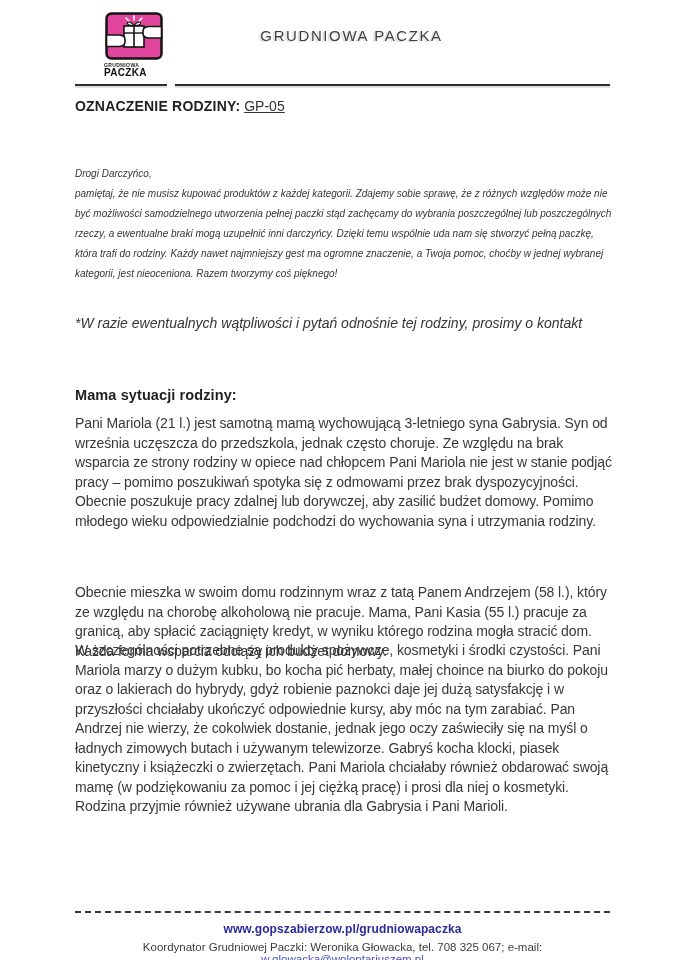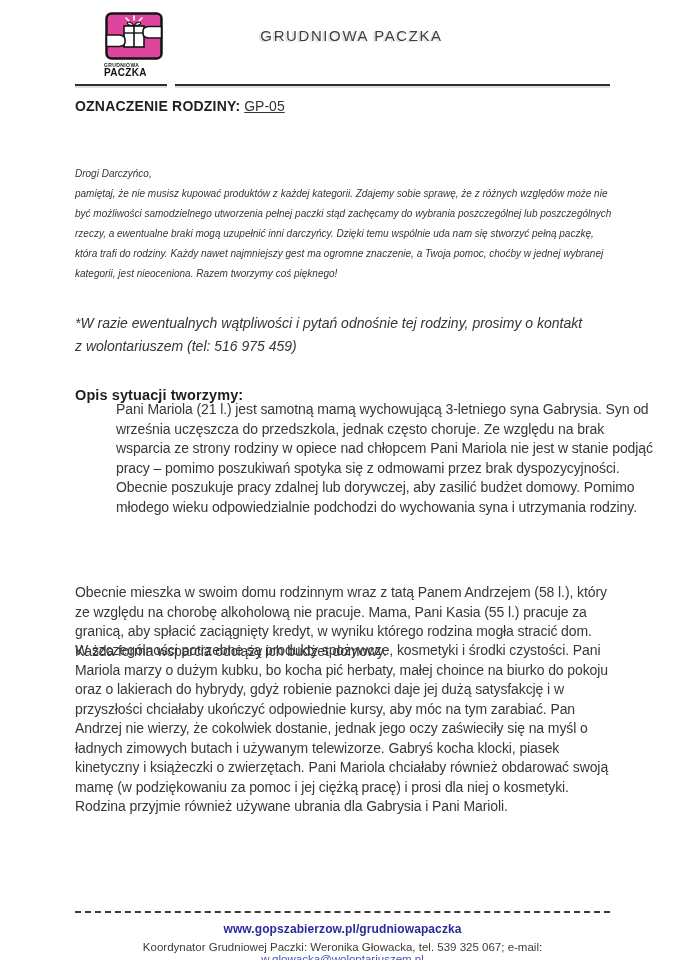--- a/index.html
+++ b/index.html
@@ -36,21 +36,21 @@
   .family{top:98px;font-size:14px;line-height:17px;}
   .fam-label{font-weight:bold;color:#1f1f1f;letter-spacing:.2px;}
   .fam-value{color:#333;text-decoration:underline;}
 
   .intro{top:164px;font-style:italic;font-size:10px;line-height:20px;color:#353535;}
   .note{top:312px;font-style:italic;font-size:14px;line-height:23px;color:#353535;}
 
   .desc-heading{top:387px;font-size:14.5px;font-weight:bold;color:#1f1f1f;letter-spacing:.1px;}
 
   .body-par{font-size:14px;line-height:19.5px;color:#383838;letter-spacing:-0.1px;}
-  .p1{top:400px;margin-left:41px;}
+  .p1{top:414px;}
   .p2{top:583px;}
   .p3{top:641px;}
 
   
   .footer{position:absolute;left:75px;right:76px;top:911px;text-align:center;}
   .dash-rule{height:0;border-top:2px dashed #3a3a3a;}
   .website{margin-top:9px;font-size:12px;font-weight:bold;letter-spacing:.1px;color:var(--website-link);text-decoration:none;display:inline-block;}
   .website-row{text-align:center;}
   .coord{margin-top:4px;font-size:11.5px;color:#3c3c3c;}
   .email{color:var(--email-link);text-decoration:underline;cursor:pointer;}
@@ -87,33 +87,32 @@
     <span class="fam-value">GP-05</span>
   </div>
 
   <div class="sec intro">
     <div>Drogi Darczyńco,</div>
     <div>pamiętaj, że nie musisz kupować produktów z każdej kategorii. Zdajemy sobie sprawę, że z różnych względów może nie być możliwości samodzielnego utworzenia pełnej paczki stąd zachęcamy do wybrania poszczególnej lub poszczególnych rzeczy, a ewentualne braki mogą uzupełnić inni darczyńcy. Dzięki temu wspólnie uda nam się stworzyć pełną paczkę, która trafi do rodziny. Każdy nawet najmniejszy gest ma ogromne znaczenie, a Twoja pomoc, choćby w jednej wybranej kategorii, jest nieoceniona. Razem tworzymy coś pięknego!</div>
   </div>
 
   <div class="sec note">
     <div>*W razie ewentualnych wątpliwości i pytań odnośnie tej rodziny, prosimy o kontakt</div>
-    <div>z wolontariuszem (tel: 516 975 459)</div>
   </div>
 
-  <h2 class="sec desc-heading">Opis sytuacji tworzymy:</h2>
+  <h2 class="sec desc-heading">Mama sytuacji rodziny:</h2>
 
   <p class="sec body-par p1">Pani Mariola (21 l.) jest samotną mamą wychowującą 3-letniego syna Gabrysia. Syn od września uczęszcza do przedszkola, jednak często choruje. Ze względu na brak wsparcia ze strony rodziny w opiece nad chłopcem Pani Mariola nie jest w stanie podjąć pracy – pomimo poszukiwań spotyka się z odmowami przez brak dyspozycyjności. Obecnie poszukuje pracy zdalnej lub dorywczej, aby zasilić budżet domowy. Pomimo młodego wieku odpowiedzialnie podchodzi do wychowania syna i utrzymania rodziny.</p>
   <p class="sec body-par p2">Obecnie mieszka w swoim domu rodzinnym wraz z tatą Panem Andrzejem (58 l.), który ze względu na chorobę alkoholową nie pracuje. Mama, Pani Kasia (55 l.) pracuje za granicą, aby spłacić zaciągnięty kredyt, w wyniku którego rodzina mogła stracić dom. Każda forma wsparcia odciąży ich budżet domowy.</p>
   <p class="sec body-par p3">W szczególności potrzebne są produkty spożywcze, kosmetyki i środki czystości. Pani Mariola marzy o dużym kubku, bo kocha pić herbaty, małej choince na biurko do pokoju oraz o lakierach do hybrydy, gdyż robienie paznokci daje jej dużą satysfakcję i w przyszłości chciałaby ukończyć odpowiednie kursy, aby móc na tym zarabiać. Pan Andrzej nie wierzy, że cokolwiek dostanie, jednak jego oczy zaświeciły się na myśl o ładnych zimowych butach i używanym telewizorze. Gabryś kocha klocki, piasek kinetyczny i książeczki o zwierzętach. Pani Mariola chciałaby również obdarować swoją mamę (w podziękowaniu za pomoc i jej ciężką pracę) i prosi dla niej o kosmetyki. Rodzina przyjmie również używane ubrania dla Gabrysia i Pani Marioli.</p>
 
   <footer class="footer">
     <div class="dash-rule"></div>
     <div class="website-row">
       <a class="website">www.gopszabierzow.pl/grudniowapaczka</a>
     </div>
     <div class="coord">
-      <span>Koordynator Grudniowej Paczki: Weronika Głowacka, tel. 539 325 067; e-mail:</span>
+      <span>Koordynator Grudniowej Paczki: Weronika Głowacka, tel. 708 325 067; e-mail:</span>
       <a class="email">w.glowacka@wolontariuszem.pl</a>
     </div>
   </footer>
 
 </div>
 
 </body></html>

